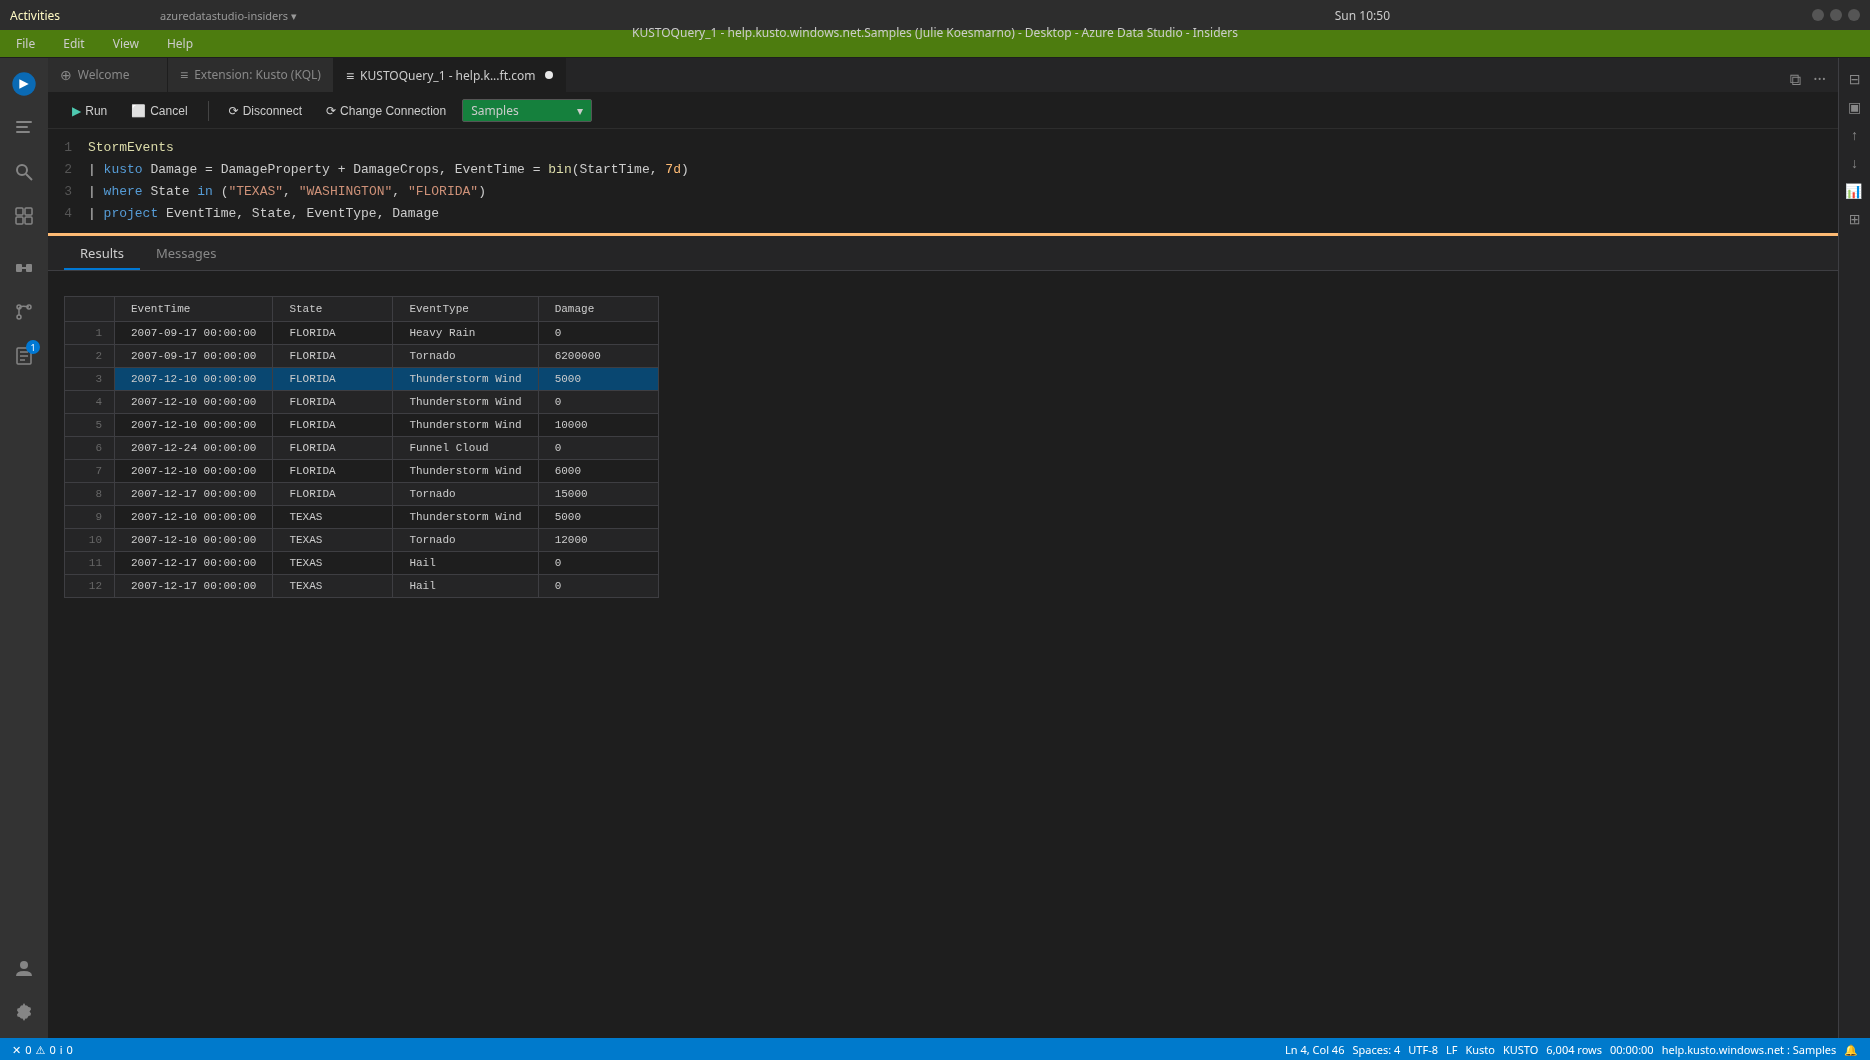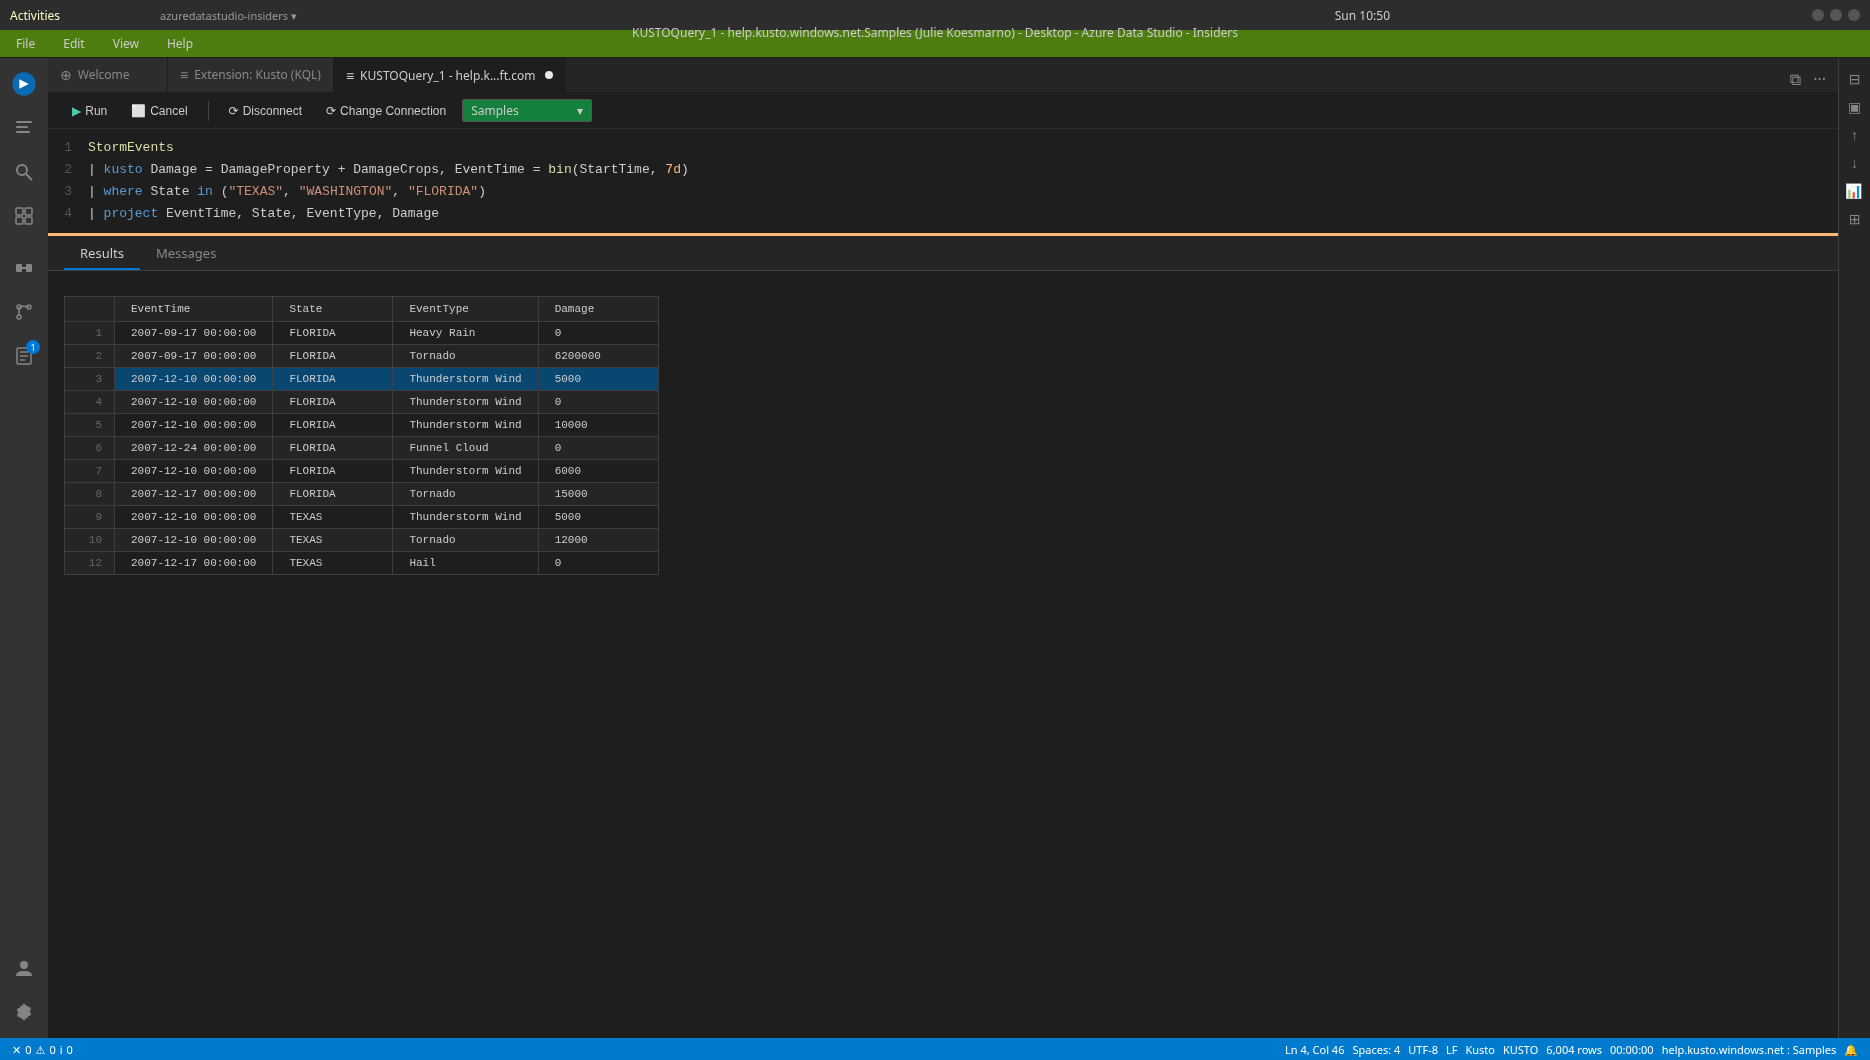--- a/index.html
+++ b/index.html
@@ -603,20 +603,27 @@
                 <td>5000</td>
               </tr>
               <tr>
                 <td class="row-num">10</td>
                 <td>2007-12-10 00:00:00</td>
                 <td>TEXAS</td>
                 <td>Tornado</td>
                 <td>12000</td>
               </tr>
               <tr>
+                <td class="row-num">11</td>
+                <td>2007-12-17 00:00:00</td>
+                <td>TEXAS</td>
+                <td>Hail</td>
+                <td>0</td>
+              </tr>
+              <tr>
                 <td class="row-num">12</td>
                 <td>2007-12-17 00:00:00</td>
                 <td>TEXAS</td>
                 <td>Hail</td>
                 <td>0</td>
               </tr>
             </tbody>
         </table>
       </div>
     </div>

